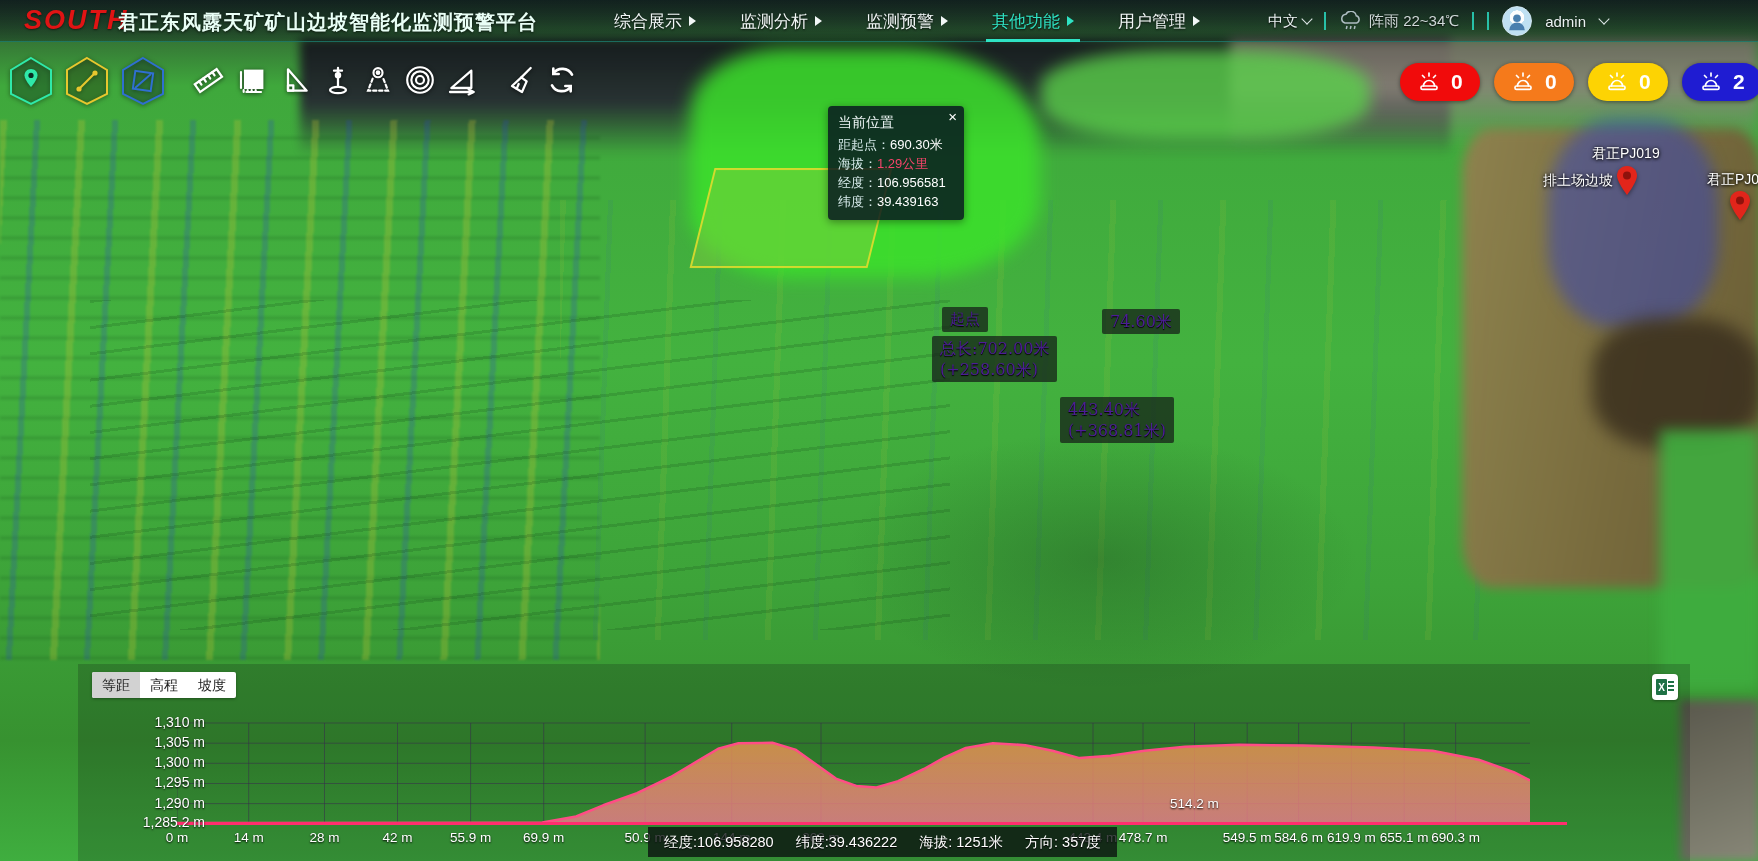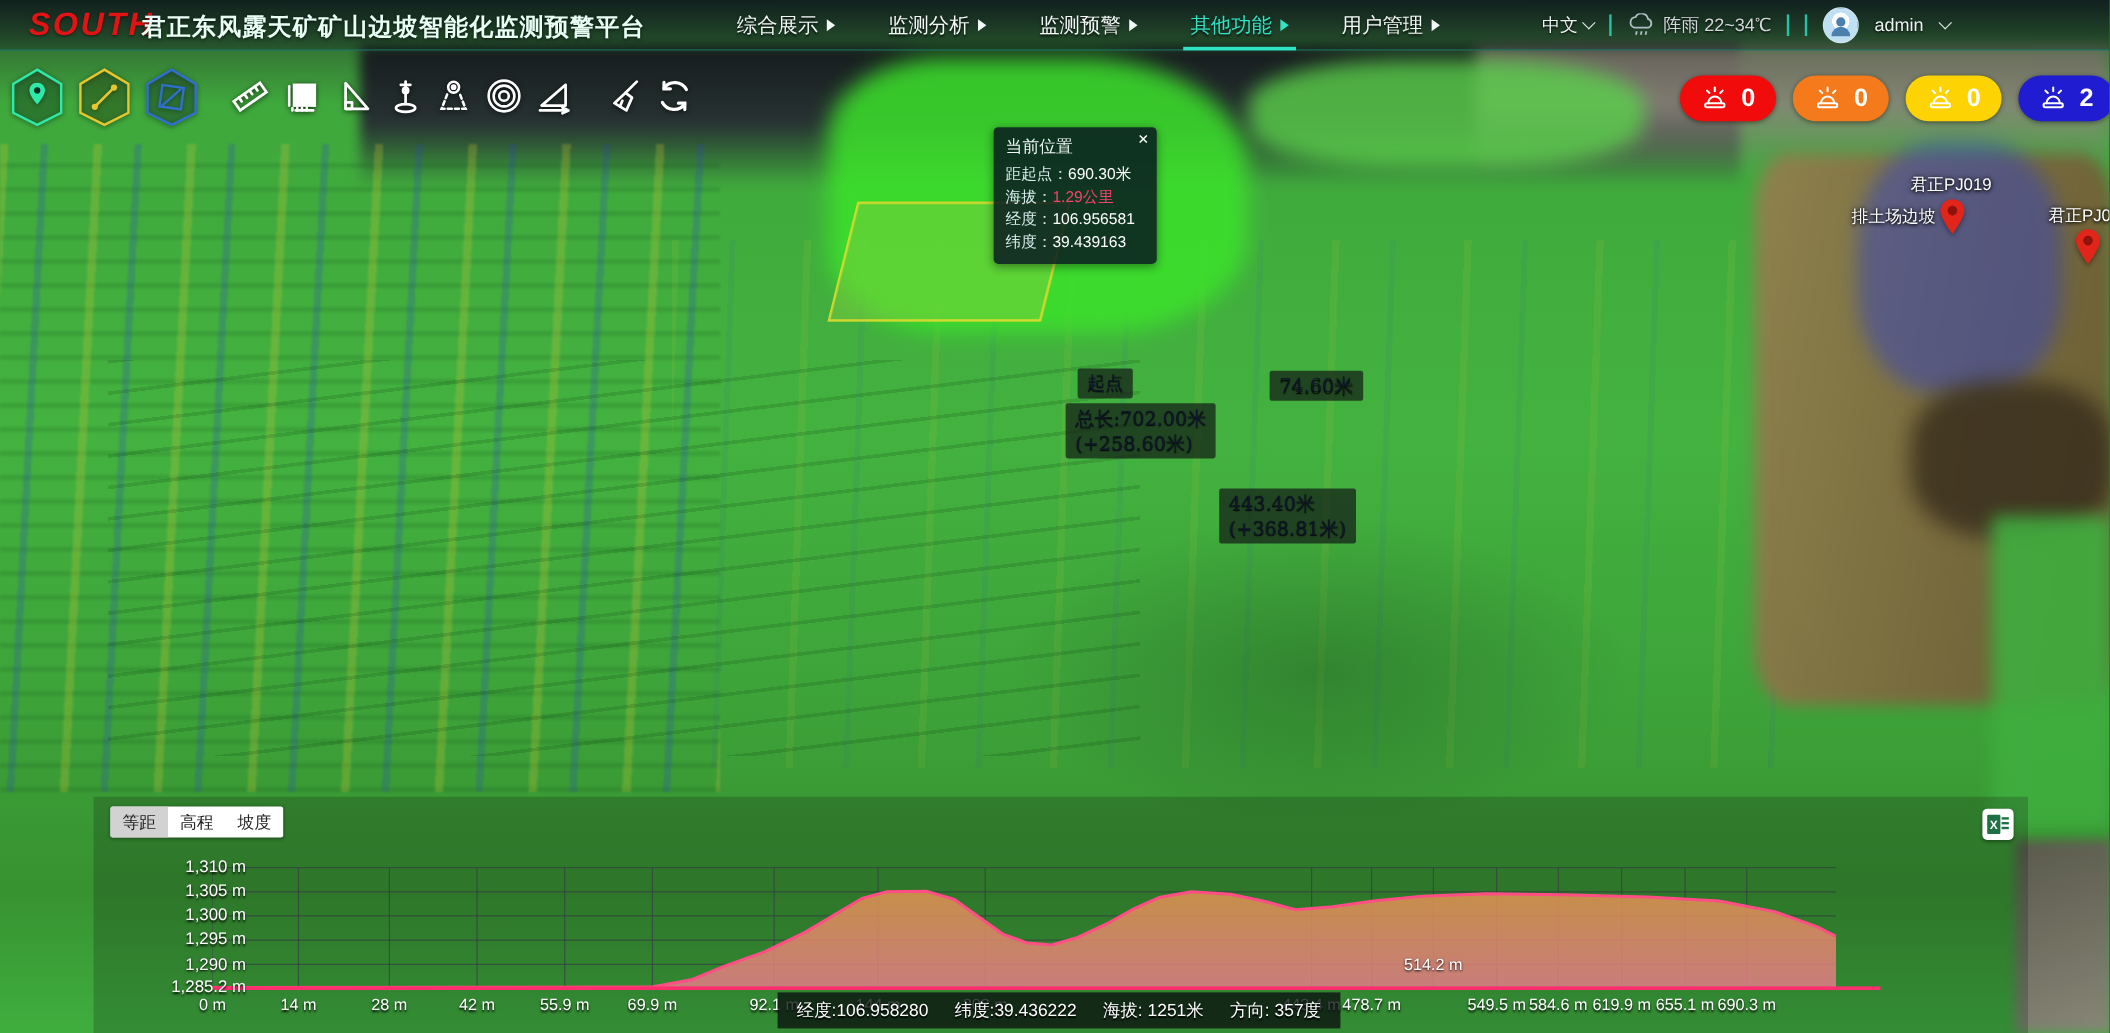--- a/index.html
+++ b/index.html
@@ -44,21 +44,21 @@
     text-shadow:0 1px 3px rgba(0,0,0,.7);letter-spacing:1px;}
   #nav{position:absolute;left:612px;top:0;height:42px;display:flex;gap:40px;align-items:center;}
   .nav-item{position:relative;height:42px;display:flex;align-items:center;gap:7px;cursor:pointer;
     font-size:17px;color:#f2f7f7;text-shadow:0 1px 2px rgba(0,0,0,.8);padding:0 2px;}
   .tri{width:0;height:0;border-left:7px solid #f2f7f7;border-top:5px solid transparent;border-bottom:5px solid transparent;}
   .nav-item.active{color:#2fe3c4;}
   .nav-item.active .tri{border-left-color:#2fe3c4;}
   .nav-item.active::after{content:"";position:absolute;left:-4px;right:-4px;bottom:0;height:3px;background:#2fe3c4;}
   #header-right{position:absolute;left:1268px;top:0;height:42px;display:flex;align-items:center;gap:13px;color:#eaf2f2;}
   .hsep{width:2px;height:18px;background:#2ad8c0;opacity:.85;}
-  .lang{font-size:15px;display:flex;align-items:center;gap:5px;cursor:pointer;text-shadow:0 1px 2px #000;margin-left:17px;}
+  .lang{font-size:15px;display:flex;align-items:center;gap:5px;cursor:pointer;text-shadow:0 1px 2px #000;}
   .chev{width:8px;height:8px;border-right:1.6px solid #dfe8e8;border-bottom:1.6px solid #dfe8e8;transform:rotate(45deg);margin-top:-4px;}
   .weather{display:flex;align-items:center;gap:6px;font-size:15px;color:#cfd8d8;text-shadow:0 1px 2px #000;}
   .dt{font-size:17px;font-weight:bold;color:#fff;text-shadow:0 1px 2px #000;letter-spacing:.5px;}
   .avatar{width:30px;height:30px;border-radius:50%;background:radial-gradient(circle at 50% 38%,#fdfdfd 0 32%,#bfe0f2 33% 100%);
     border:1px solid #cfe4ef;display:flex;align-items:center;justify-content:center;cursor:pointer;overflow:hidden;}
   .user{font-size:15px;display:flex;align-items:center;gap:14px;cursor:pointer;text-shadow:0 1px 2px #000;}
 
   
   #toolbar{position:absolute;left:0;top:56px;height:50px;z-index:28;display:flex;align-items:center;}
   .hexbtn{position:absolute;top:0;width:46px;height:50px;cursor:pointer;filter:drop-shadow(0 1px 2px rgba(0,0,0,.5));}
@@ -78,23 +78,23 @@
   
   #pos-panel{position:absolute;left:828px;top:106px;width:136px;z-index:26;background:rgba(8,24,32,.85);
     border-radius:4px;padding:8px 10px 9px;color:#fff;box-shadow:0 2px 8px rgba(0,0,0,.4);}
   #pos-panel .p-title{font-size:14px;color:#eef6f6;margin-bottom:3px;}
   #pos-panel .p-close{position:absolute;right:7px;top:4px;font-size:15px;color:#fff;cursor:pointer;line-height:14px;}
   .p-row{font-size:13px;line-height:19px;color:#d8ecec;white-space:nowrap;}
   .p-row b{font-weight:normal;color:#fff;}
   .p-row b.hl{color:#f4446a;}
 
   
-  .mlabel{position:absolute;background:rgba(20,28,22,.72);color:#0f172a;font-size:15px;padding:2px 8px;
+  .mlabel{position:absolute;background:rgba(20,28,22,.72);color:#4c1d95;font-size:15px;padding:2px 8px;
     border-radius:2px;white-space:nowrap;z-index:9;font-family:"DejaVu Serif",serif;
-    text-shadow:0 1px 1px #000;line-height:21px;}
+    text-shadow:0 1px 1px #000;line-height:21px;margin-left:44px;}
   #measure-lines{position:absolute;inset:0;z-index:7;pointer-events:none;}
 
   
   #chart-overlay{position:absolute;left:78px;top:664px;width:1612px;height:197px;background:rgba(8,12,14,.20);z-index:10;}
   #chart-tabs{position:absolute;left:92px;top:672px;height:26px;display:flex;background:#fff;border-radius:2px;
     overflow:hidden;z-index:14;box-shadow:0 1px 3px rgba(0,0,0,.35);}
   .tab{width:48px;height:26px;line-height:26px;text-align:center;font-size:14px;color:#222;cursor:pointer;}
   .tab.active{background:#d2d2d2;}
   #export-btn{position:absolute;left:1652px;top:674px;width:26px;height:26px;background:#fff;border-radius:4px;z-index:14;
     display:flex;align-items:center;justify-content:center;cursor:pointer;box-shadow:0 1px 3px rgba(0,0,0,.35);}
@@ -136,21 +136,21 @@
     <line x1="902" y1="332" x2="1002" y2="714" stroke="#f6eda0" stroke-width="2" opacity="0.92"></line>
     <line x1="1098" y1="338" x2="1008" y2="714" stroke="#f6eda0" stroke-width="2" opacity="0.92"></line>
   </svg>
 
   <div class="mlabel" style="left:898px;top:307px;">起点</div>
   <div class="mlabel" style="left:888px;top:336px;font-size:16px;">
     <div>总长:702.00米</div>
     <div>(+258.60米)</div>
   </div>
   <div class="mlabel" style="left:1058px;top:309px;font-size:16px;">74.60米</div>
-  <div class="mlabel" style="left:1016px;top:407px;font-size:16px;">
+  <div class="mlabel" style="left:1016px;top:397px;font-size:16px;">
     <div>443.40米</div>
     <div>(+368.81米)</div>
   </div>
 
   <div class="poi-label" style="left:1592px;top:145px;">君正PJ019</div>
   <div class="poi-label" style="left:1543px;top:172px;">排土场边坡</div>
   <div class="poi-label" style="left:1707px;top:171px;">君正PJ0</div>
   <svg class="pin" style="left:1615px;top:165px;" viewBox="0 0 24 32">
     <path d="M12 1 C6 1 2 5.5 2 10.5 C2 17 12 30 12 30 C12 30 22 17 22 10.5 C22 5.5 18 1 12 1 Z" fill="#e2251b"></path>
     <circle cx="12" cy="10.5" r="4" fill="#8f120c"></circle>
@@ -223,21 +223,21 @@
       <div class="ylab" style="left: 95px; top: 754.323px;">1,300 m</div>
       <div class="ylab" style="left: 95px; top: 774.485px;">1,295 m</div>
       <div class="ylab" style="left: 95px; top: 794.646px;">1,290 m</div>
       <div class="ylab" style="left: 95px; top: 814.001px;">1,285.2 m</div>
       <div class="xlab" style="left: 177px; top: 830px;">0 m</div>
       <div class="xlab" style="left: 248.709px; top: 830px;">14 m</div>
       <div class="xlab" style="left: 324.477px; top: 830px;">28 m</div>
       <div class="xlab" style="left: 397.539px; top: 830px;">42 m</div>
       <div class="xlab" style="left: 470.601px; top: 830px;">55.9 m</div>
       <div class="xlab" style="left: 543.663px; top: 830px;">69.9 m</div>
-      <div class="xlab" style="left: 645.138px; top: 830px;">92.1 m</div>
+      <div class="xlab" style="left: 645.138px; top: 830px;">50.9 m</div>
       <div class="xlab" style="left: 731.73px; top: 830px;">144 m</div>
       <div class="xlab" style="left: 821.028px; top: 830px;">302 m</div>
       <div class="xlab" style="left: 1092.98px; top: 830px;">443.4 m</div>
       <div class="xlab" style="left: 1143.04px; top: 830px;">478.7 m</div>
       <div class="xlab" style="left: 1194.46px; top: 796px;">514.2 m</div>
       <div class="xlab" style="left: 1247.22px; top: 830px;">549.5 m</div>
       <div class="xlab" style="left: 1298.64px; top: 830px;">584.6 m</div>
       <div class="xlab" style="left: 1351.4px; top: 830px;">619.9 m</div>
       <div class="xlab" style="left: 1404.17px; top: 830px;">655.1 m</div>
       <div class="xlab" style="left: 1455.59px; top: 830px;">690.3 m</div>

